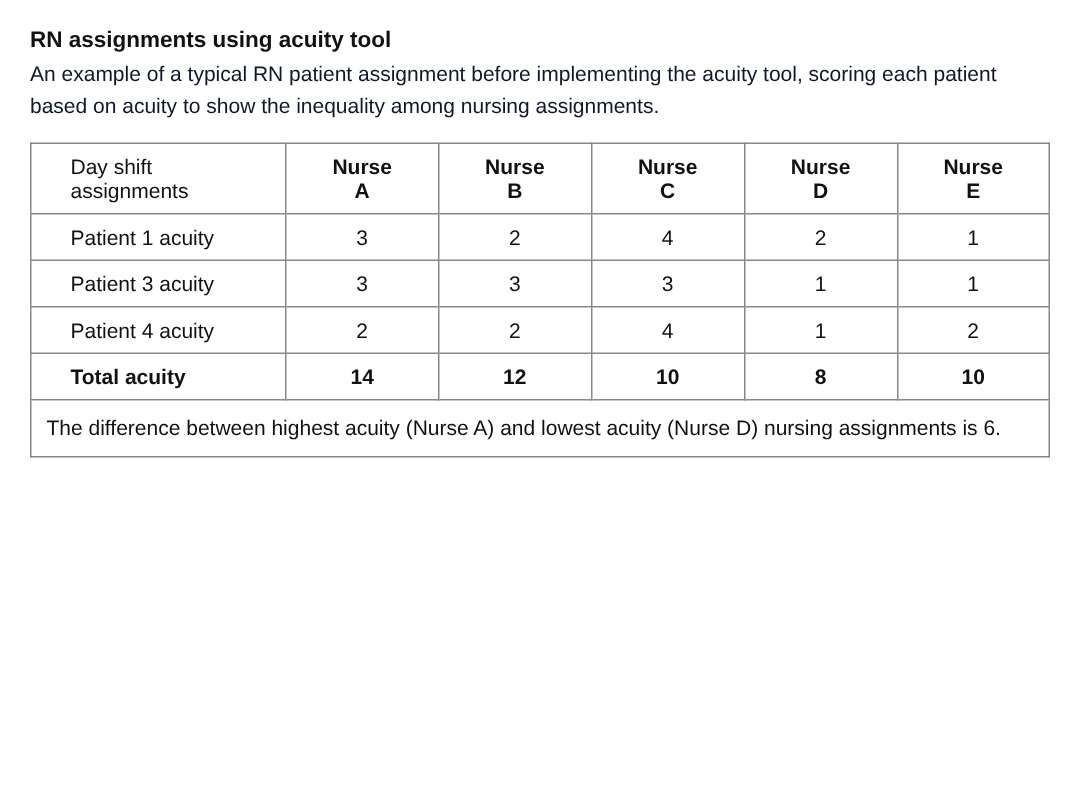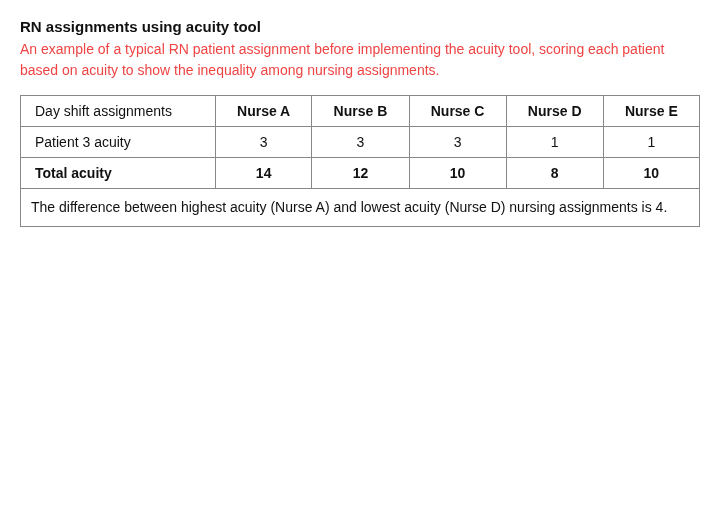--- a/index.html
+++ b/index.html
@@ -22,30 +22,30 @@
       margin-bottom: 14px;
     }
     .header-title {
       font-weight: bold;
       font-size: 15px;
       margin-bottom: 4px;
     }
     .header-desc {
       font-size: 14px;
       line-height: 1.5;
-      color: #ef4444;
+      color: #0f172a;
     }
     table {
       width: 100%;
       border-collapse: collapse;
       margin-bottom: 0;
     }
     th, td {
       border: 1px solid #888;
-      padding: 7px 14px;
+      padding: 7px 26px;
       text-align: left;
       vertical-align: top;
       font-size: 14px;
     }
     thead th {
       background: #fff;
       font-weight: normal;
     }
     th.col-header {
       text-align: left;
@@ -84,34 +84,50 @@
       <tr>
         <th class="col-header">Day shift assignments</th>
         <th class="number-header">Nurse A</th>
         <th class="number-header">Nurse B</th>
         <th class="number-header">Nurse C</th>
         <th class="number-header">Nurse D</th>
         <th class="number-header">Nurse E</th>
       </tr>
     </thead>
     <tbody id="table-body">
+    <tr>
+          <td>Patient 1 acuity</td>
+          <td class="number">3</td>
+          <td class="number">2</td>
+          <td class="number">4</td>
+          <td class="number">2</td>
+          <td class="number">1</td>
+        </tr>
         <tr>
           <td>Patient 3 acuity</td>
           <td class="number">3</td>
           <td class="number">3</td>
           <td class="number">3</td>
           <td class="number">1</td>
           <td class="number">1</td>
+        </tr>
+        <tr>
+          <td>Patient 4 acuity</td>
+          <td class="number">2</td>
+          <td class="number">2</td>
+          <td class="number">4</td>
+          <td class="number">1</td>
+          <td class="number">2</td>
         </tr>
       </tbody>
     <tfoot>
       <tr class="total-row">
         <td>Total acuity</td>
         <td class="number">14</td>
         <td class="number">12</td>
         <td class="number">10</td>
         <td class="number">8</td>
         <td class="number">10</td>
       </tr>
     </tfoot>
   </table>
-  <div class="footer-note">The difference between highest acuity (Nurse A) and lowest acuity (Nurse D) nursing assignments is 4.</div>
+  <div class="footer-note">The difference between highest acuity (Nurse A) and lowest acuity (Nurse D) nursing assignments is 6.</div>
 </div>
 
 </body></html>

